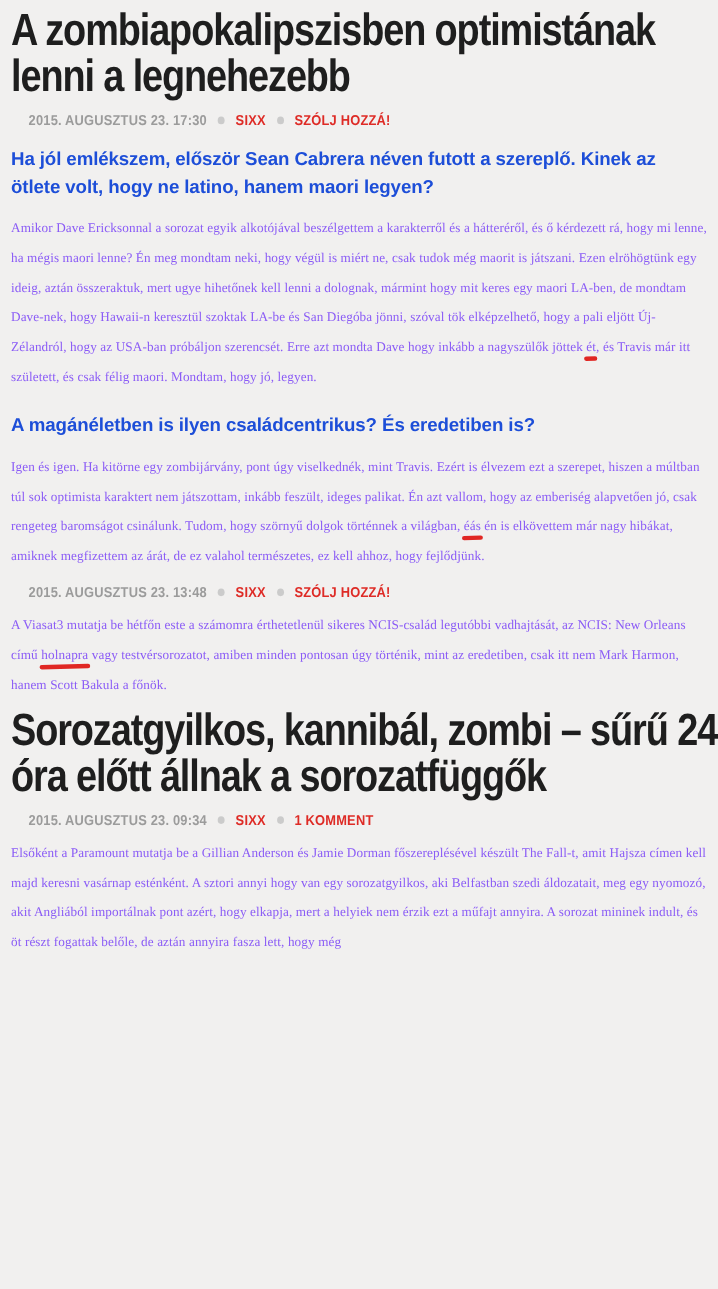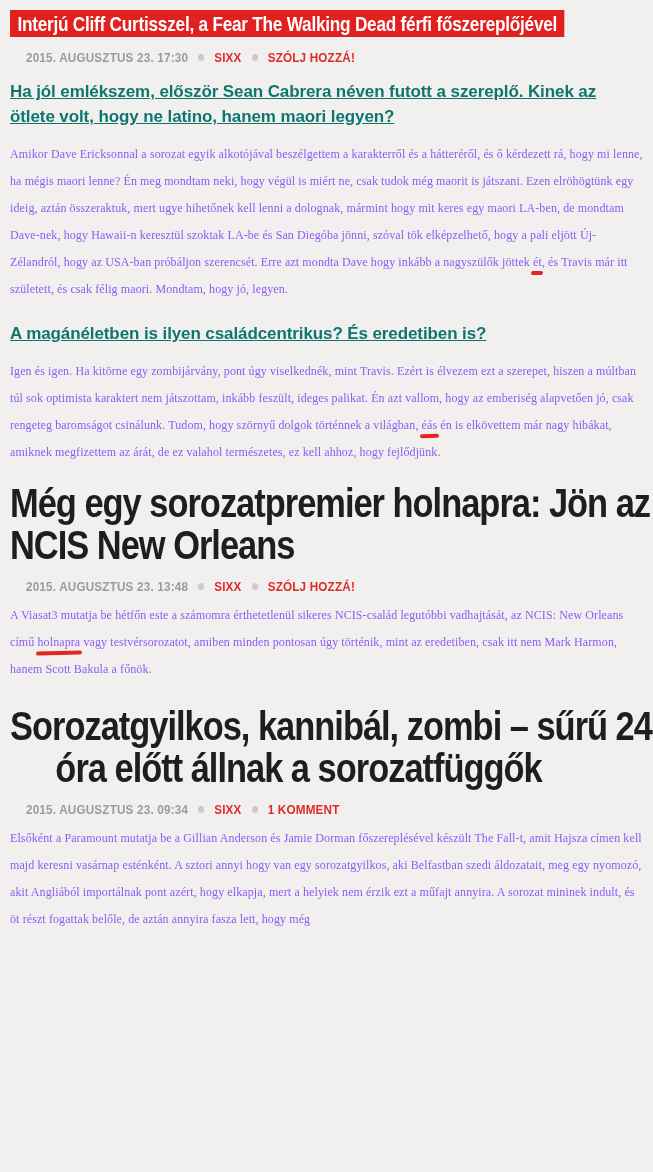--- a/index.html
+++ b/index.html
@@ -60,78 +60,74 @@
     margin: 0 11px;
   }
   .meta-link { color: #de2b26; text-decoration: none; cursor: pointer; }
 
   .q {
     margin: 18px 0 0 0;
     font-weight: 700;
     font-size: 17px;
     line-height: 25px;
     letter-spacing: -0.1px;
-    color: #0f766e;
+    color: #1d4ed8;
     max-width: 633px;
-    text-decoration: underline;
   }
   .body-p {
     margin: 12px 0 0 0;
     font-size: 12px;
     line-height: 27px;
     letter-spacing: 0.1px;
     color: #8b5cf6;
     max-width: 633px;
     font-family: Liberation Serif, serif;
   }
   .mt16 { margin-top: 16px; }
-  .mt14 { margin-top: 22px; text-align: right; }
+  .mt14 { margin-top: 6px; }
 
   
   .typo { position: relative; white-space: nowrap; }
   .typo::after {
     content: "";
     position: absolute;
     left: -2px; right: -1px;
     bottom: -6px;
     height: 4px;
     background: #e02723;
     border-radius: 3px;
     transform: rotate(-1.6deg);
   }
 </style>
 </head>
 <body>
 
 <div>
 
   <article>
-    <div class="lead-row">
-      <span class="lead">Interjú Cliff Curtisszel, a Fear The Walking Dead férfi főszereplőjével</span>
-    </div>
+    <h1 class="title">
+      <span class="tline">A zombiapokalipszisben optimistának</span>
+      <span class="tline">lenni a legnehezebb</span>
+    </h1>
     <div class="meta-row">
       <span class="meta-inner">
         <span class="meta-date">2015. AUGUSZTUS 23. 17:30</span>
         <span class="meta-dot"></span>
         <a class="meta-link">SIXX</a>
         <span class="meta-dot"></span>
         <a class="meta-link">SZÓLJ HOZZÁ!</a>
       </span>
     </div>
     <p class="q">Ha jól emlékszem, először Sean Cabrera néven futott a szereplő. Kinek az ötlete volt, hogy ne latino, hanem maori legyen?</p>
     <p class="body-p"><span>Amikor Dave Ericksonnal a sorozat egyik alkotójával beszélgettem a karakterről és a hátteréről, és ő kérdezett rá, hogy mi lenne, ha mégis maori lenne? Én meg mondtam neki, hogy végül is miért ne, csak tudok még maorit is játszani. Ezen elröhögtünk egy ideig, aztán összeraktuk, mert ugye hihetőnek kell lenni a dolognak, mármint hogy mit keres egy maori LA-ben, de mondtam Dave-nek, hogy Hawaii-n keresztül szoktak LA-be és San Diegóba jönni, szóval tök elképzelhető, hogy a pali eljött Új-Zélandról, hogy az USA-ban próbáljon szerencsét. Erre azt mondta Dave hogy inkább a nagyszülők jöttek </span><span class="typo"><span>ét</span></span><span>, és Travis már itt született, és csak félig maori. Mondtam, hogy jó, legyen.</span></p>
     <p class="q">A magánéletben is ilyen családcentrikus? És eredetiben is?</p>
     <p class="body-p"><span>Igen és igen. Ha kitörne egy zombijárvány, pont úgy viselkednék, mint Travis. Ezért is élvezem ezt a szerepet, hiszen a múltban túl sok optimista karaktert nem játszottam, inkább feszült, ideges palikat. Én azt vallom, hogy az emberiség alapvetően jó, csak rengeteg baromságot csinálunk. Tudom, hogy szörnyű dolgok történnek a világban, </span><span class="typo"><span>éás</span></span><span> én is elkövettem már nagy hibákat, amiknek megfizettem az árát, de ez valahol természetes, ez kell ahhoz, hogy fejlődjünk.</span></p>
   </article>
 
   <article>
-    <h2 class="title mt16">
-      <span class="tline">Még egy sorozatpremier holnapra: Jön az</span>
-      <span class="tline">NCIS New Orleans</span>
-    </h2>
     <div class="meta-row">
       <span class="meta-inner">
         <span class="meta-date">2015. AUGUSZTUS 23. 13:48</span>
         <span class="meta-dot"></span>
         <a class="meta-link">SIXX</a>
         <span class="meta-dot"></span>
         <a class="meta-link">SZÓLJ HOZZÁ!</a>
       </span>
     </div>
     <p class="body-p"><span>A Viasat3 mutatja be hétfőn este a számomra érthetetlenül sikeres NCIS-család legutóbbi vadhajtását, az NCIS: New Orleans című </span><span class="typo"><span>holnapra</span></span><span> vagy testvérsorozatot, amiben minden pontosan úgy történik, mint az eredetiben, csak itt nem Mark Harmon, hanem Scott Bakula a főnök.</span></p>

